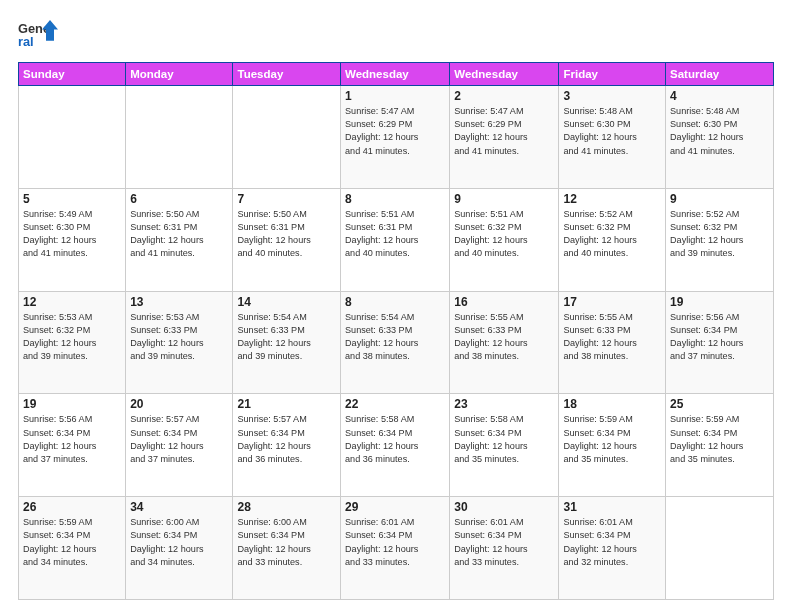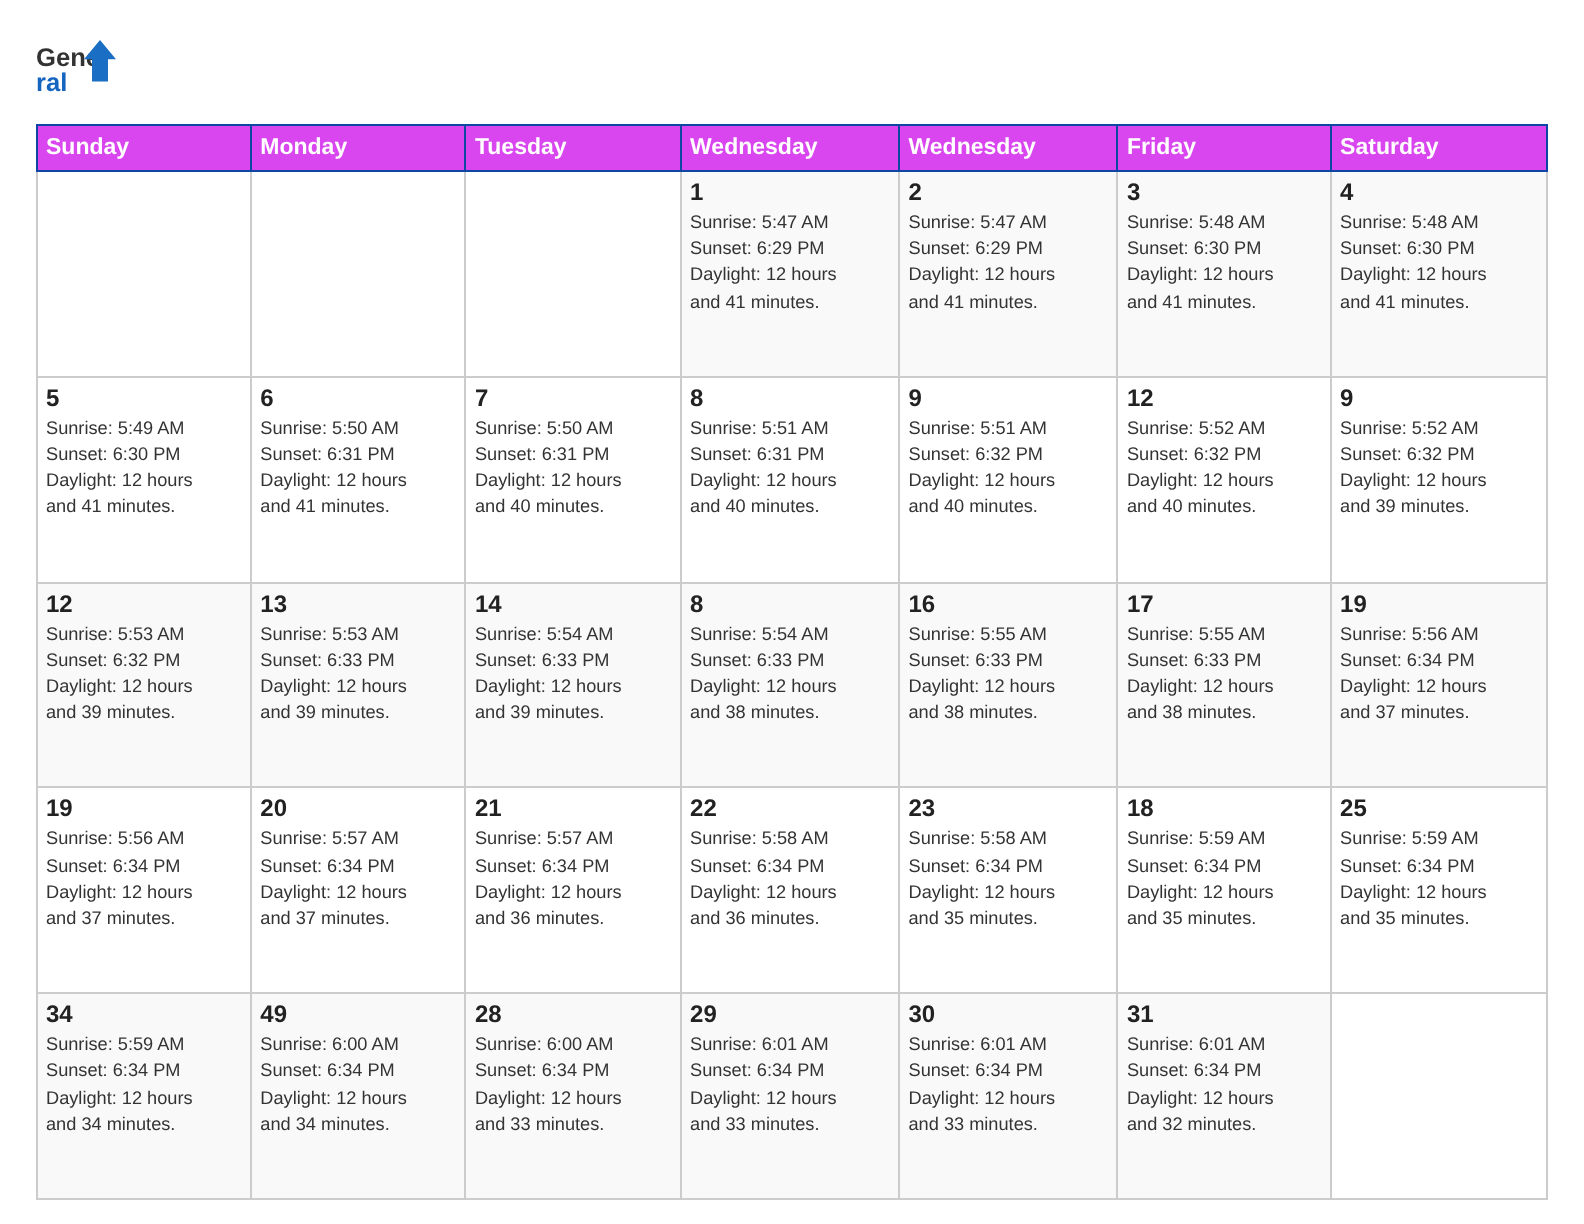--- a/index.html
+++ b/index.html
@@ -222,25 +222,25 @@
             <span class="day-num">18</span>
             <div class="day-info">Sunrise: 5:59 AM<br>Sunset: 6:34 PM<br>Daylight: 12 hours<br>and 35 minutes.</div>
           </td>
           <td>
             <span class="day-num">25</span>
             <div class="day-info">Sunrise: 5:59 AM<br>Sunset: 6:34 PM<br>Daylight: 12 hours<br>and 35 minutes.</div>
           </td>
         </tr>
         <tr>
           <td>
+            <span class="day-num">26</span>
+            <div class="day-info">Sunrise: 5:59 AM<br>Sunset: 6:34 PM<br>Daylight: 12 hours<br>and 34 minutes.</div>
+          </td>
+          <td>
             <span class="day-num">34</span>
-            <div class="day-info">Sunrise: 5:59 AM<br>Sunset: 6:34 PM<br>Daylight: 12 hours<br>and 34 minutes.</div>
-          </td>
-          <td>
-            <span class="day-num">49</span>
             <div class="day-info">Sunrise: 6:00 AM<br>Sunset: 6:34 PM<br>Daylight: 12 hours<br>and 34 minutes.</div>
           </td>
           <td>
             <span class="day-num">28</span>
             <div class="day-info">Sunrise: 6:00 AM<br>Sunset: 6:34 PM<br>Daylight: 12 hours<br>and 33 minutes.</div>
           </td>
           <td>
             <span class="day-num">29</span>
             <div class="day-info">Sunrise: 6:01 AM<br>Sunset: 6:34 PM<br>Daylight: 12 hours<br>and 33 minutes.</div>
           </td>

